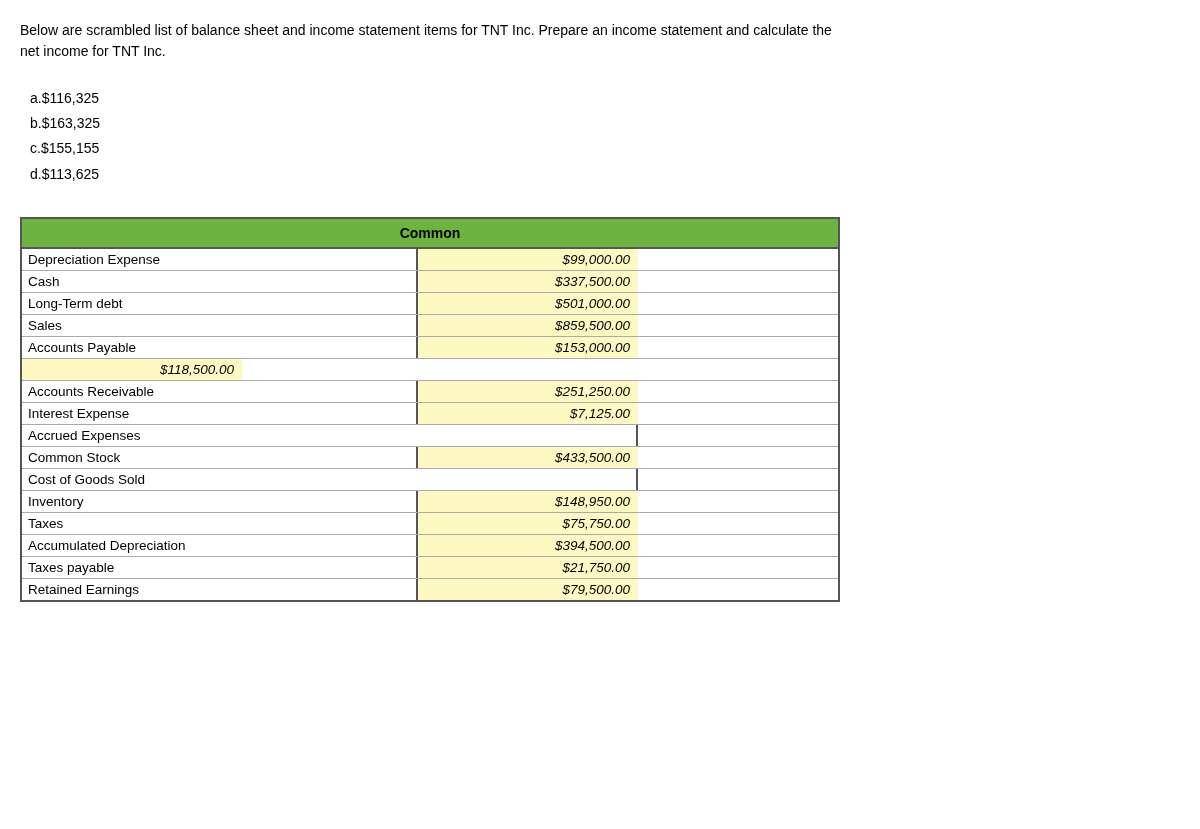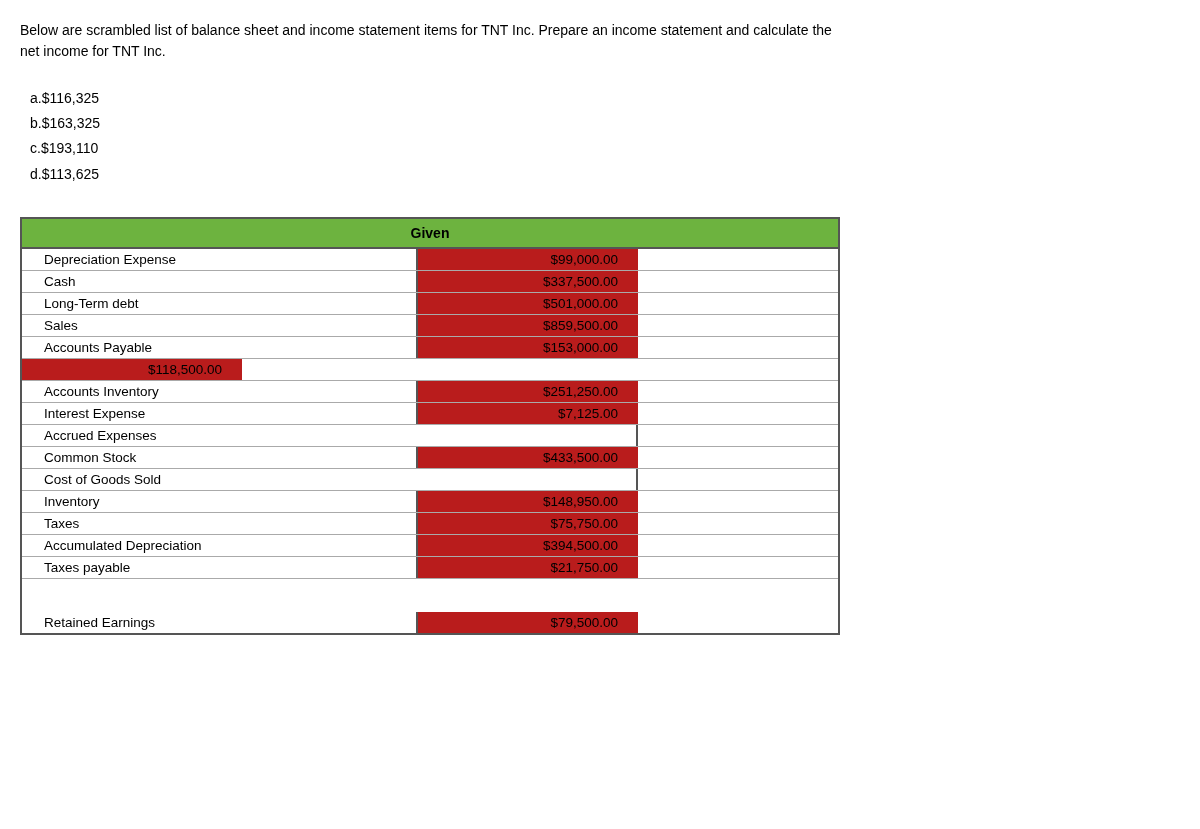--- a/index.html
+++ b/index.html
@@ -30,55 +30,55 @@
       padding: 6px 0;
       font-size: 14px;
       border-bottom: 2px solid #555;
     }
     .table-row {
       display: flex;
       border-bottom: 1px solid #aaa;
     }
     .table-row:last-child {
       border-bottom: none;
-      margin-top: 33px;
     }
     .col-label {
       flex: 1;
-      padding: 3px 22px;
+      padding: 3px 6px;
       border-right: 2px solid #555;
       font-size: 13.5px;
     }
     .col-value {
       width: 220px;
-      padding: 3px 20px;
-      background-color: #b91c1c;
+      padding: 3px 8px;
+      background-color: #fef9c3;
       text-align: right;
       font-size: 13.5px;
+      font-style: italic;
     }
     .col-extra {
       width: 200px;
       padding: 3px 8px;
       font-size: 13.5px;
     }
   </style>
 </head>
 <body>
 
 <p class="intro-text">Below are scrambled list of balance sheet and income statement items for TNT Inc. Prepare an income statement and calculate the net income for TNT Inc.</p>
 
 <div class="options">
   <div>a.$116,325</div>
   <div>b.$163,325</div>
-  <div>c.$193,110</div>
+  <div>c.$155,155</div>
   <div>d.$113,625</div>
 </div>
 
 <div class="table-container">
-  <div class="table-header">Given</div>
+  <div class="table-header">Common</div>
   <div id="table-body">
       <div class="table-row">
         <div class="col-label">Depreciation Expense</div>
         <div class="col-value">$99,000.00</div>
         <div class="col-extra"></div>
       </div>
       <div class="table-row">
         <div class="col-label">Cash</div>
         <div class="col-value">$337,500.00</div>
         <div class="col-extra"></div>
@@ -96,21 +96,21 @@
       <div class="table-row">
         <div class="col-label">Accounts Payable</div>
         <div class="col-value">$153,000.00</div>
         <div class="col-extra"></div>
       </div>
       <div class="table-row">
         <div class="col-value">$118,500.00</div>
         <div class="col-extra"></div>
       </div>
       <div class="table-row">
-        <div class="col-label">Accounts Inventory</div>
+        <div class="col-label">Accounts Receivable</div>
         <div class="col-value">$251,250.00</div>
         <div class="col-extra"></div>
       </div>
       <div class="table-row">
         <div class="col-label">Interest Expense</div>
         <div class="col-value">$7,125.00</div>
         <div class="col-extra"></div>
       </div>
       <div class="table-row">
         <div class="col-label">Accrued Expenses</div>

